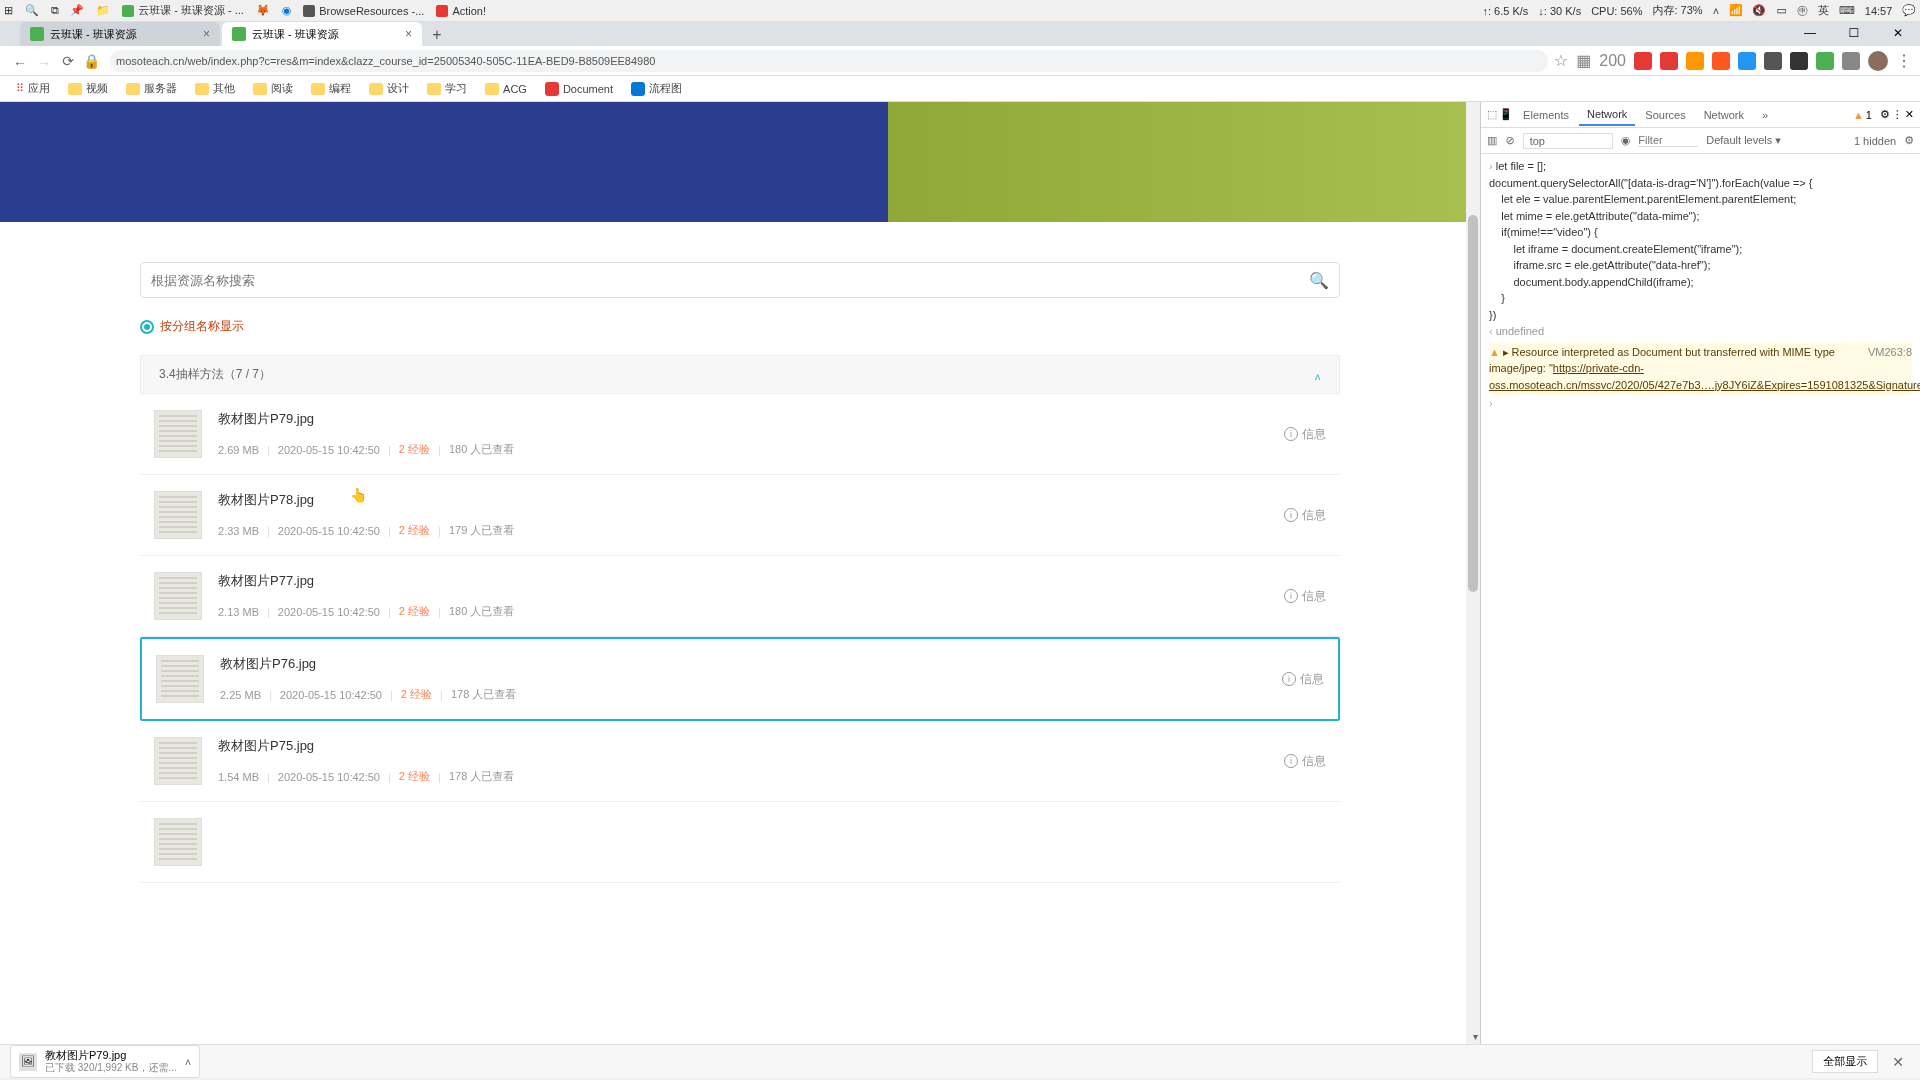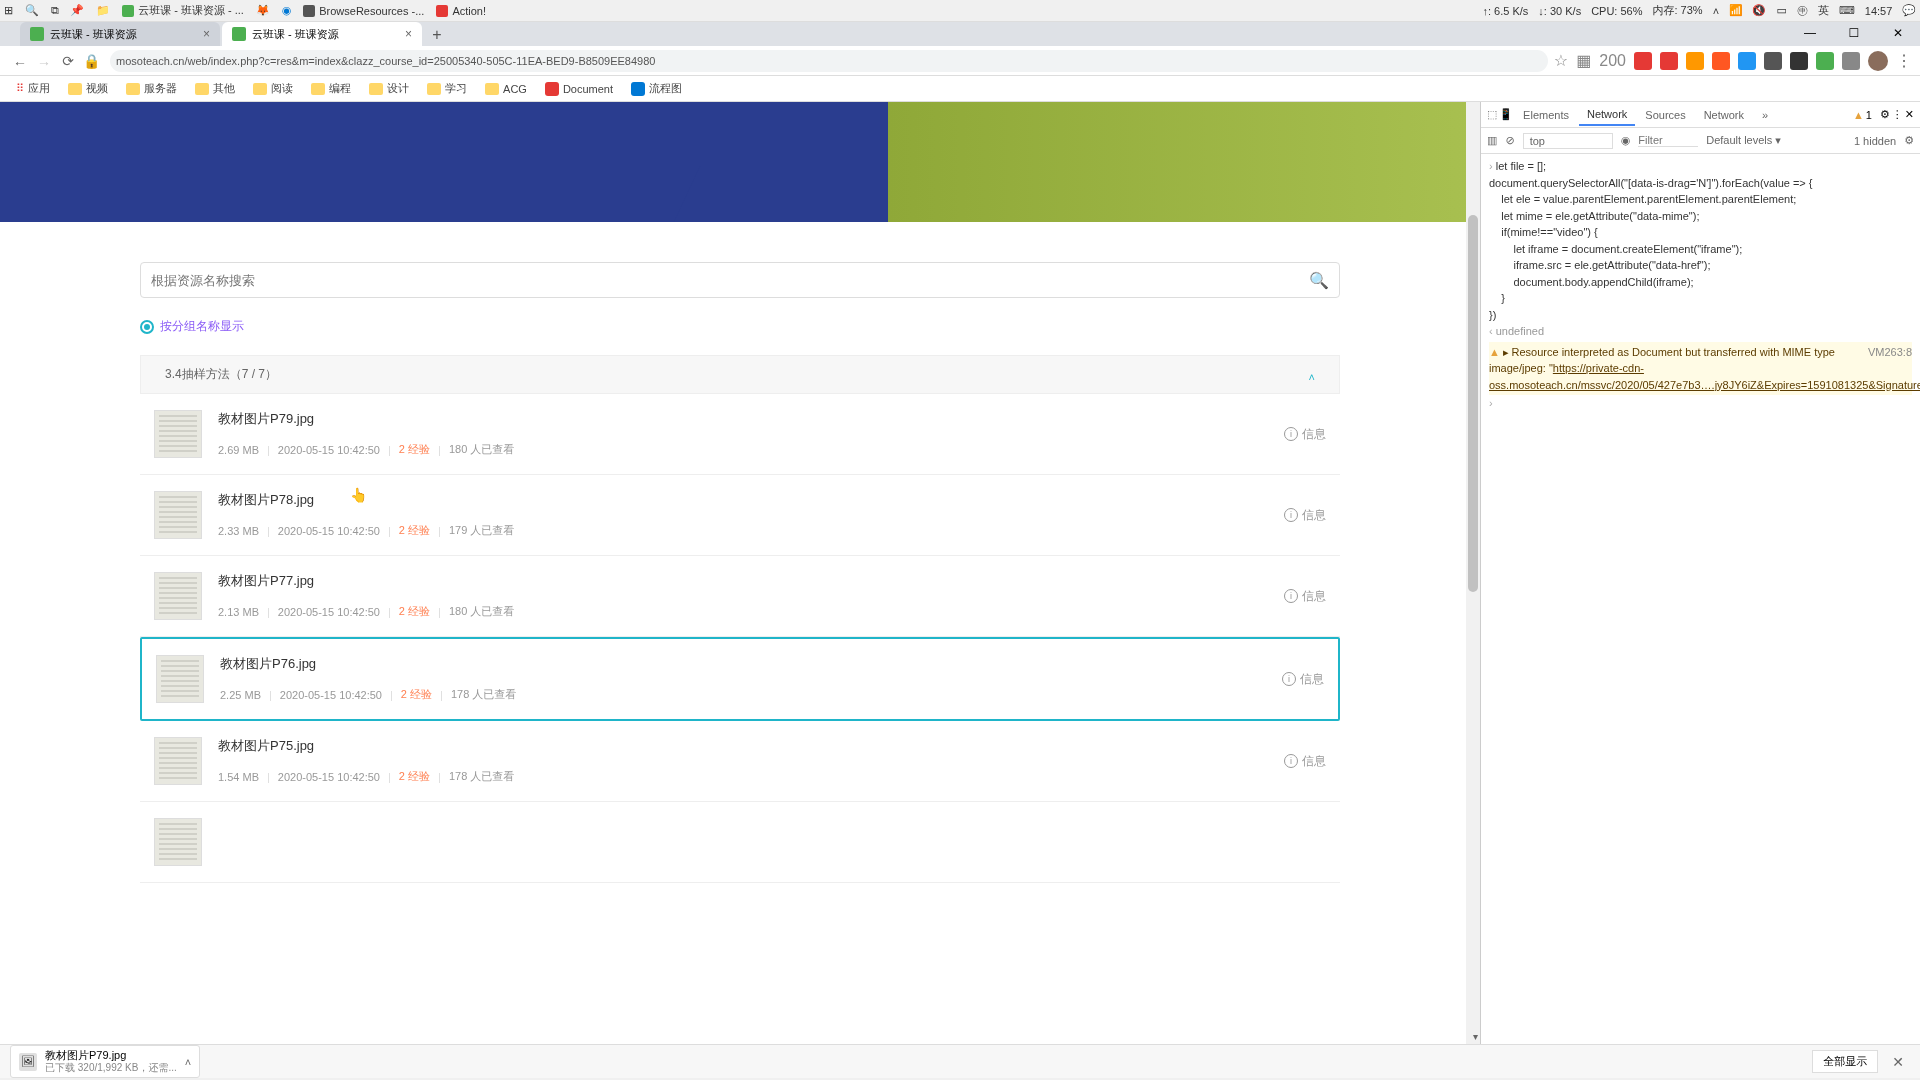--- a/index.html
+++ b/index.html
@@ -27,24 +27,24 @@
 .main-split{display:flex;height:calc(1080px - 22px - 26px - 30px - 26px - 34px)}
 .page-area{flex:1;background:#fff;overflow:hidden;position:relative}
 .page-scroll{position:absolute;right:0;top:0;width:14px;height:100%;background:#f1f1f1}
 .page-scroll .thumb{position:absolute;right:2px;top:12%;width:10px;height:40%;background:#c1c1c1;border-radius:5px}
 .banner{height:120px;background:linear-gradient(90deg,#2a3d8f 0%,#2a3d8f 60%,#8fa838 60%,#a8c050 100%);position:relative;overflow:hidden}
 .banner::after{content:"";position:absolute;left:-20px;bottom:-30px;width:700px;height:80px;background:#2a3d8f;transform:skewX(-25deg);border-bottom:6px solid #1fb5c9}
 .content{padding:40px 140px 0 140px}
 .search-box{border:1px solid #ddd;border-radius:4px;height:36px;display:flex;align-items:center;padding:0 10px;margin-bottom:20px}
 .search-box input{flex:1;border:none;outline:none;font-size:13px;color:#999}
 .search-box .sicon{color:#bbb;font-size:16px}
-.group-toggle{display:flex;align-items:center;gap:6px;font-size:12px;color:#8b5cf6;margin-bottom:20px}
+.group-toggle{display:flex;align-items:center;gap:6px;font-size:12px;color:#c2410c;margin-bottom:20px}
 .group-toggle .dot{width:14px;height:14px;border:2px solid #1fb5c9;border-radius:50%;display:flex;align-items:center;justify-content:center}
 .group-toggle .dot::after{content:"";width:6px;height:6px;background:#1fb5c9;border-radius:50%}
-.group-header{background:#f7f7f7;border:1px solid #eee;padding:10px 24px;font-size:12px;color:#666;display:flex;align-items:flex-end}
+.group-header{background:#f7f7f7;border:1px solid #eee;padding:10px 18px;font-size:12px;color:#666;display:flex;align-items:flex-end}
 .group-header .chev{margin-left:auto;color:#1fb5c9;font-size:11px}
 .item{display:flex;padding:16px 14px;border-bottom:1px solid #eee;align-items:flex-start;position:relative}
 .item.sel{border:2px solid #1fb5c9;border-radius:2px}
 .thumb-img{width:48px;height:48px;background:#e8e8e0;border:1px solid #ddd;margin-right:16px;position:relative}
 .thumb-img::after{content:"";position:absolute;inset:4px;background:repeating-linear-gradient(#d0d0c8 0 2px,transparent 2px 5px)}
 .item-body{flex:1}
 .item-title{font-size:13px;color:#333;margin-bottom:14px}
 .item-meta{font-size:11px;color:#999;display:flex;gap:8px;align-items:center}
 .item-meta .sep{color:#ddd}
 .item-meta .exp{color:#ff7f50}

